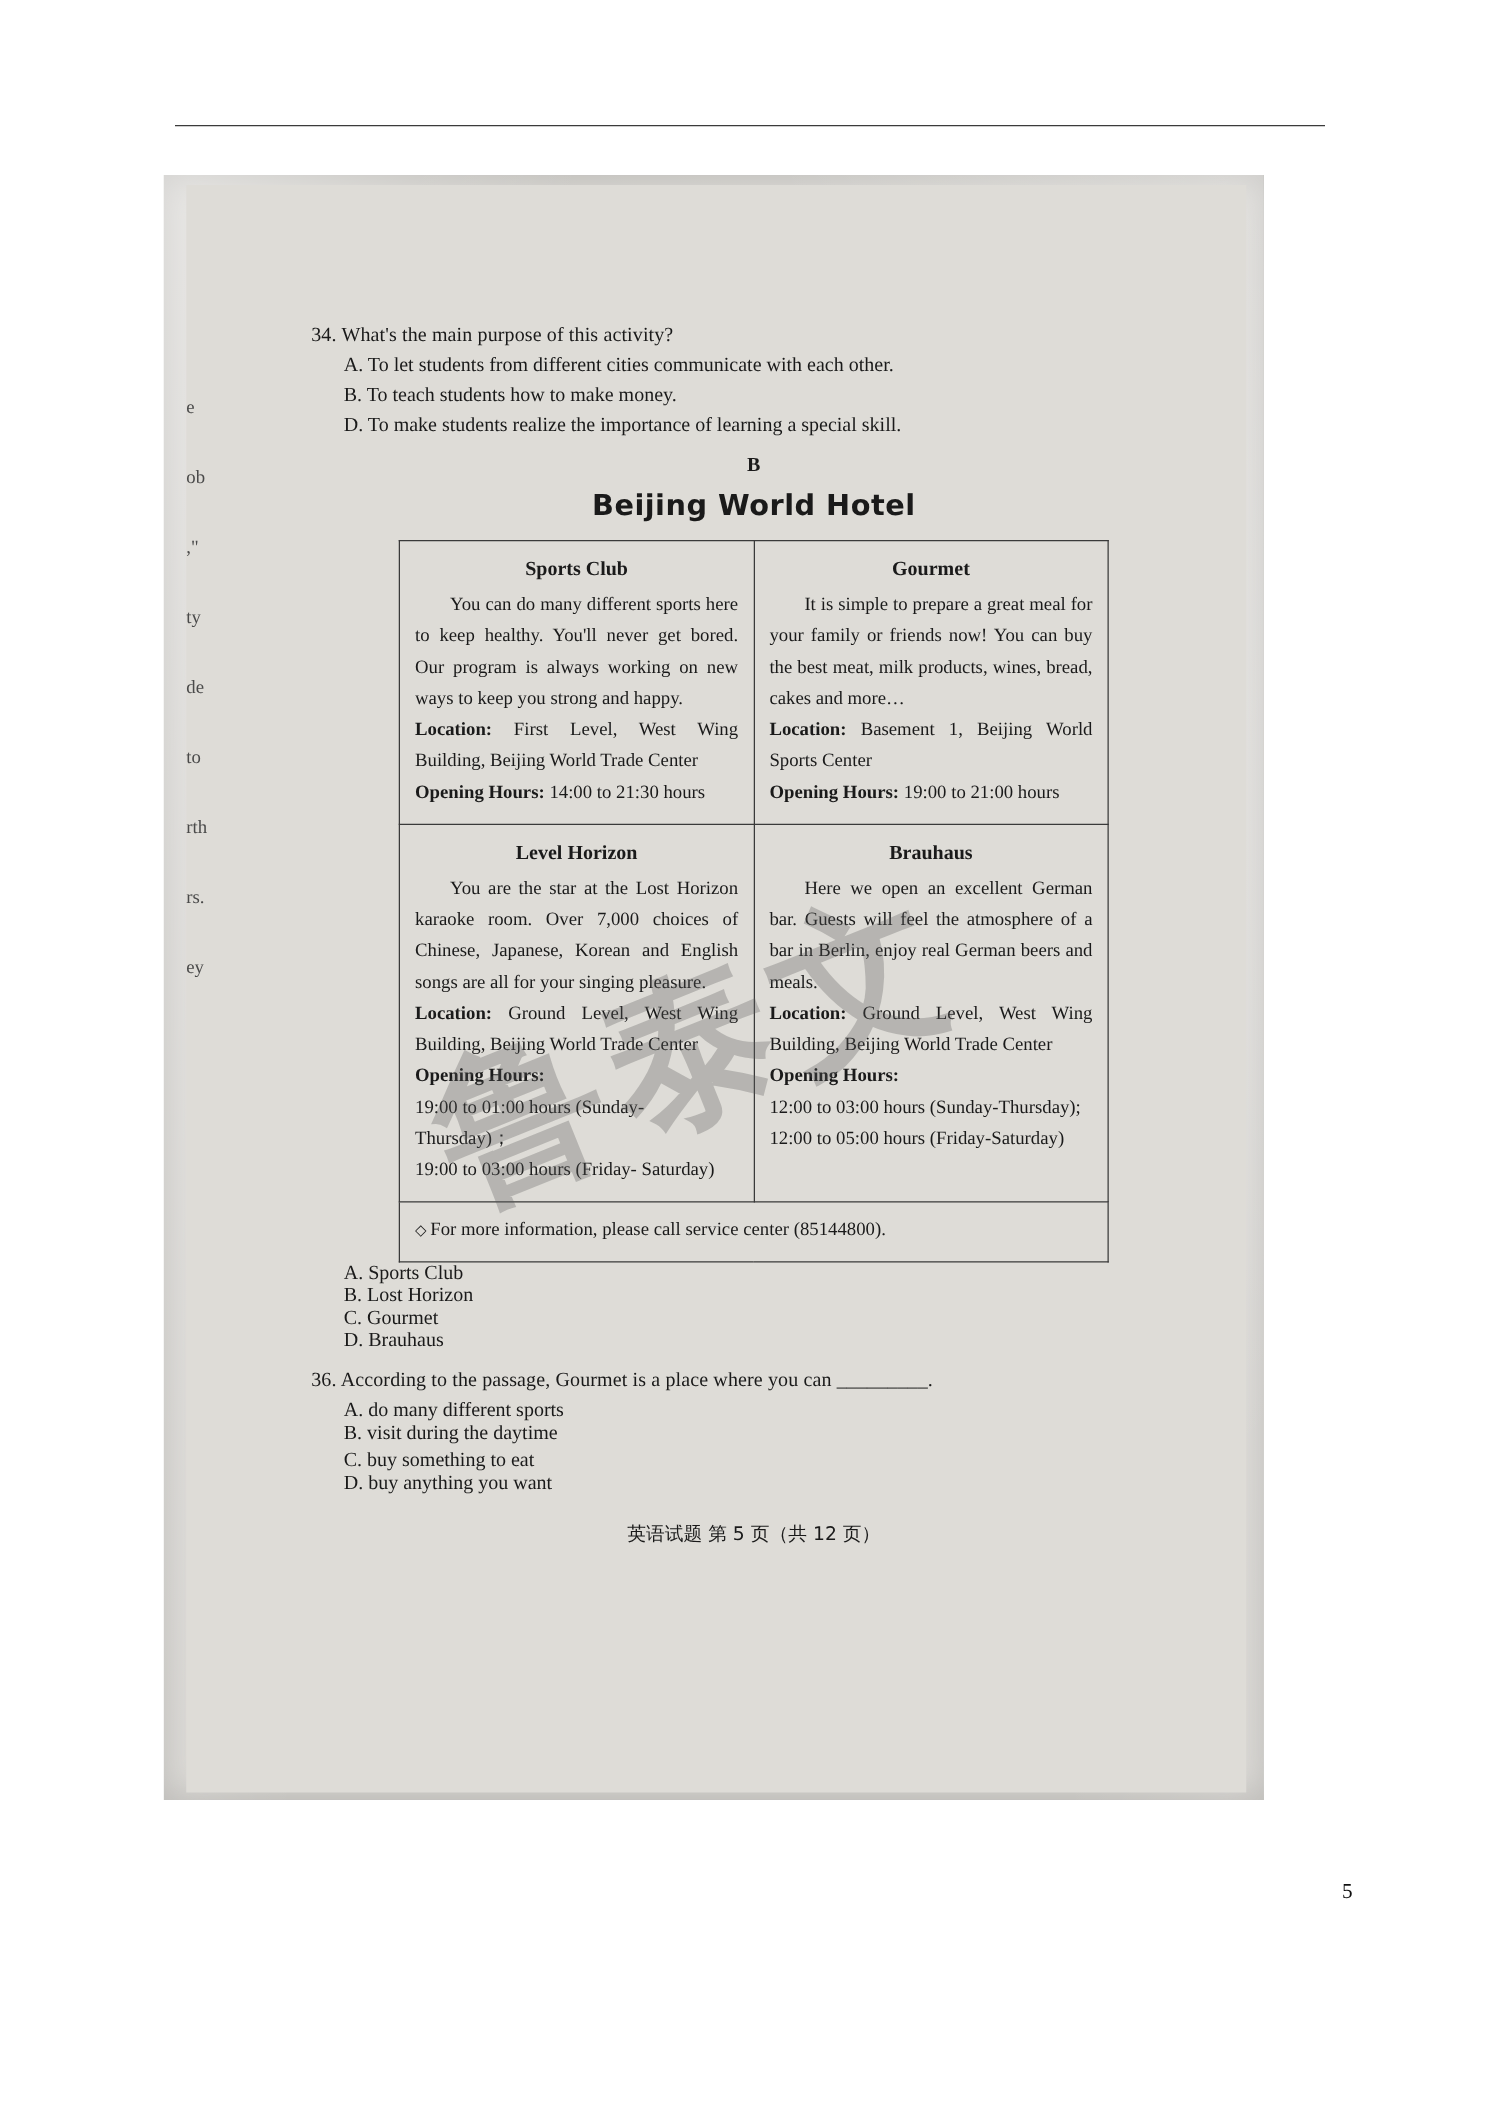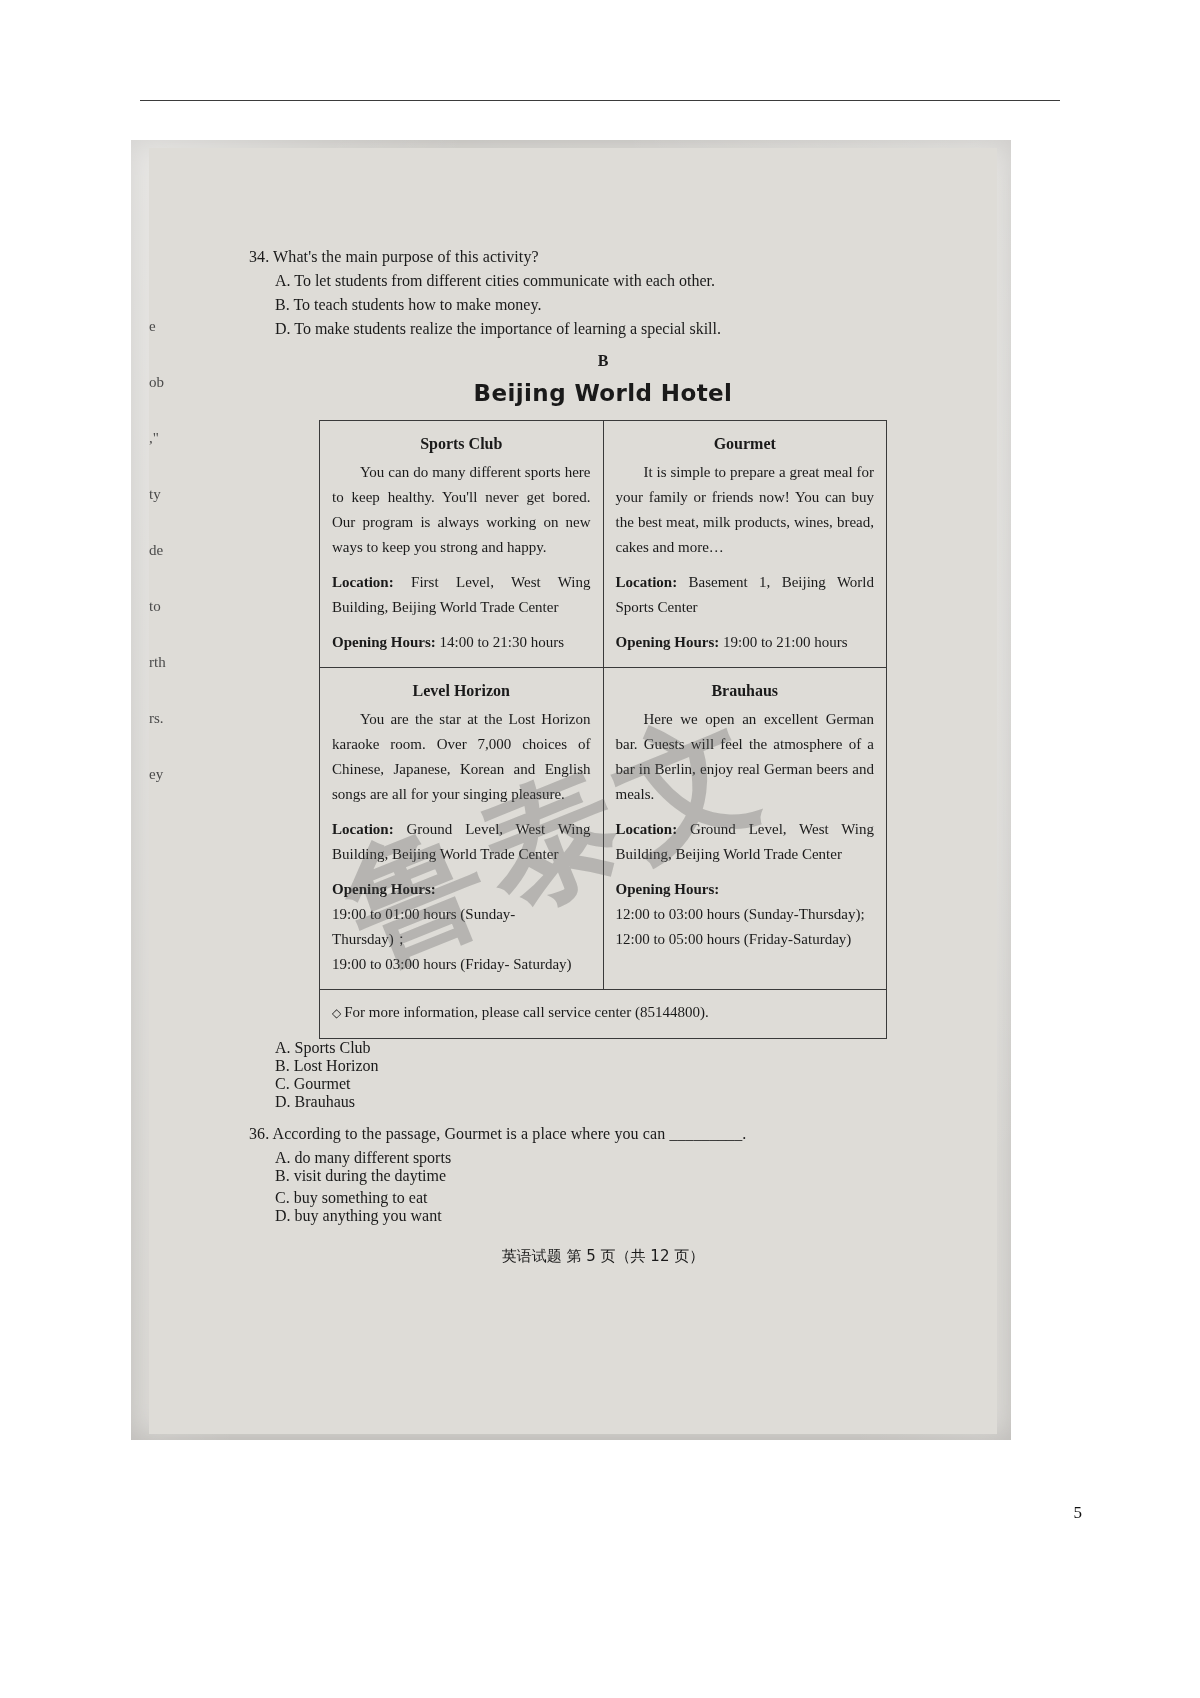--- a/index.html
+++ b/index.html
@@ -42,21 +42,21 @@
   .margin-col{
     position:absolute;left:0px;top:150px;width:32px;
     font-size:15px;line-height:56px;color:#4a4a4a;
     text-align:left;
   }
   .margin-col div{white-space:nowrap;}
 
   .content{
     position:absolute;left:100px;top:100px;right:40px;
   }
-  .q-stem{font-size:16px;margin:0 0 6px 0;letter-spacing:.1px;}
+  .q-stem{font-size:16px;margin:12px 0 6px 0;letter-spacing:.1px;}
   .q-opt{font-size:16px;margin:0 0 6px 26px;}
   .opt-row{font-size:16px;margin:0 0 4px 26px;display:flex;flex-direction:column;}
   .opt-row span{display:inline-block;}
   .sec-letter{
     text-align:center;font-weight:bold;font-size:16px;margin:14px 0 10px 0;
   }
   .hotel-title{
     text-align:center;font-size:23px;font-weight:bold;margin:4px 0 14px 0;
     font-family:"DejaVu Sans", sans-serif;letter-spacing:.4px;
   }
@@ -69,21 +69,21 @@
     vertical-align:top;
     padding:10px 12px 12px 12px;
     font-size:15px;
     line-height:25px;
   }
   .cell-title{
     text-align:center;font-weight:bold;font-size:16px;margin-bottom:4px;
   }
   .para{text-align:justify;text-indent:28px;margin:0;}
   .lbl{font-weight:bold;}
-  .field{margin-top:10px;text-align:justify;}
+  .field{margin-top:0px;text-align:justify;}
   .note td{padding:8px 12px;font-size:15px;}
   .diamond{font-size:12px;vertical-align:middle;margin-right:3px;}
   .q-after{margin-top:14px;}
   .footer{
     text-align:center;font-size:15px;margin-top:22px;
     font-family:"DejaVu Sans", sans-serif;
   }
   
   .watermark{
     position:absolute;left:190px;top:600px;

